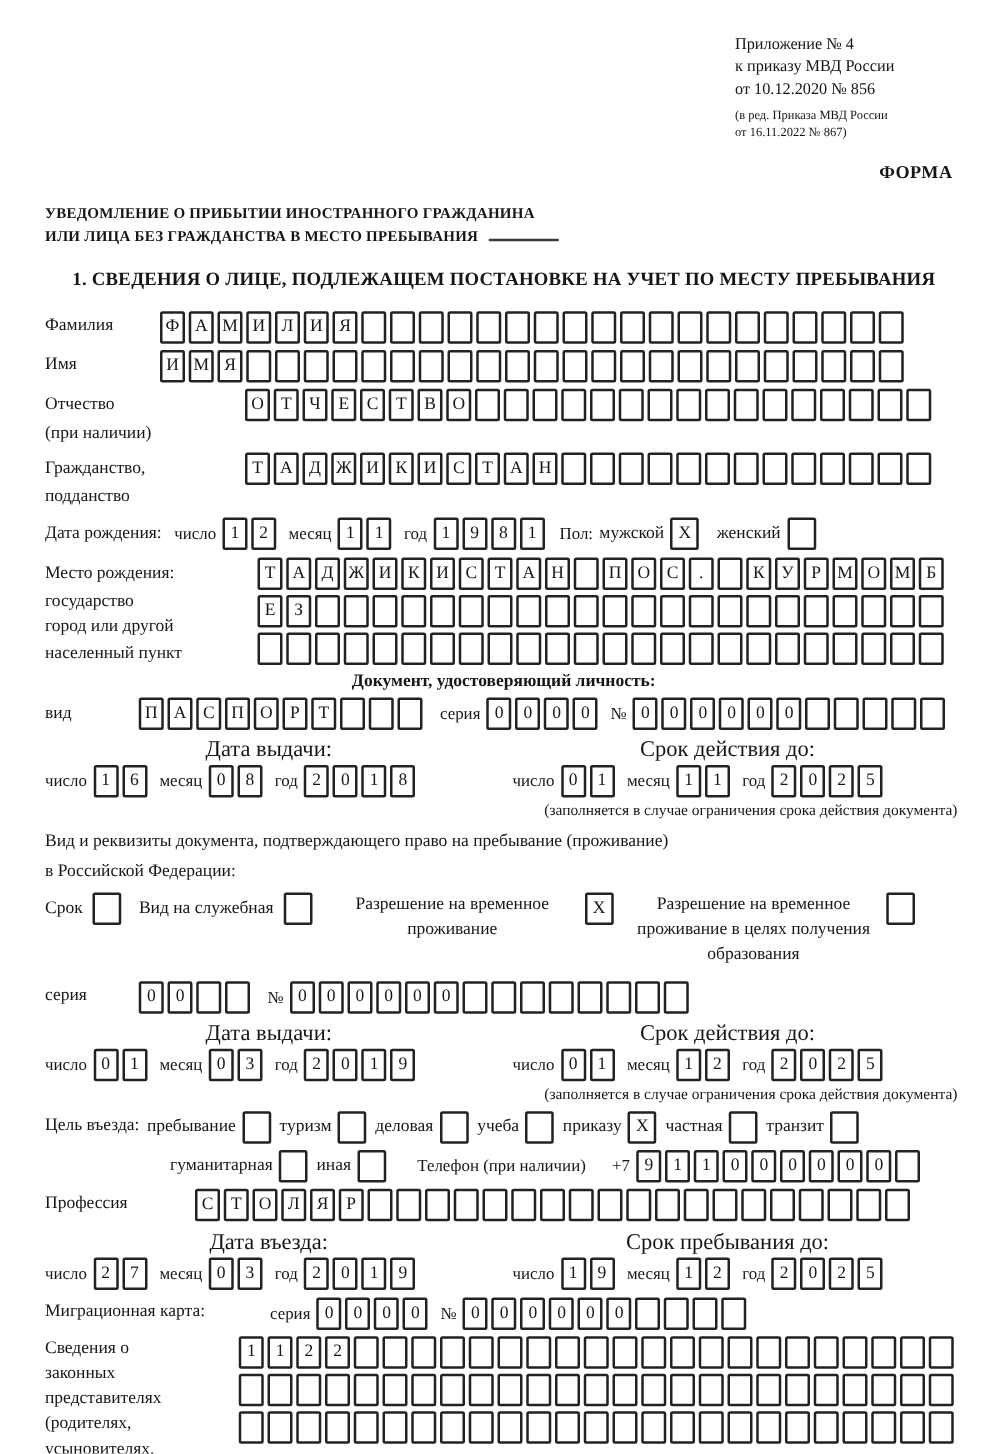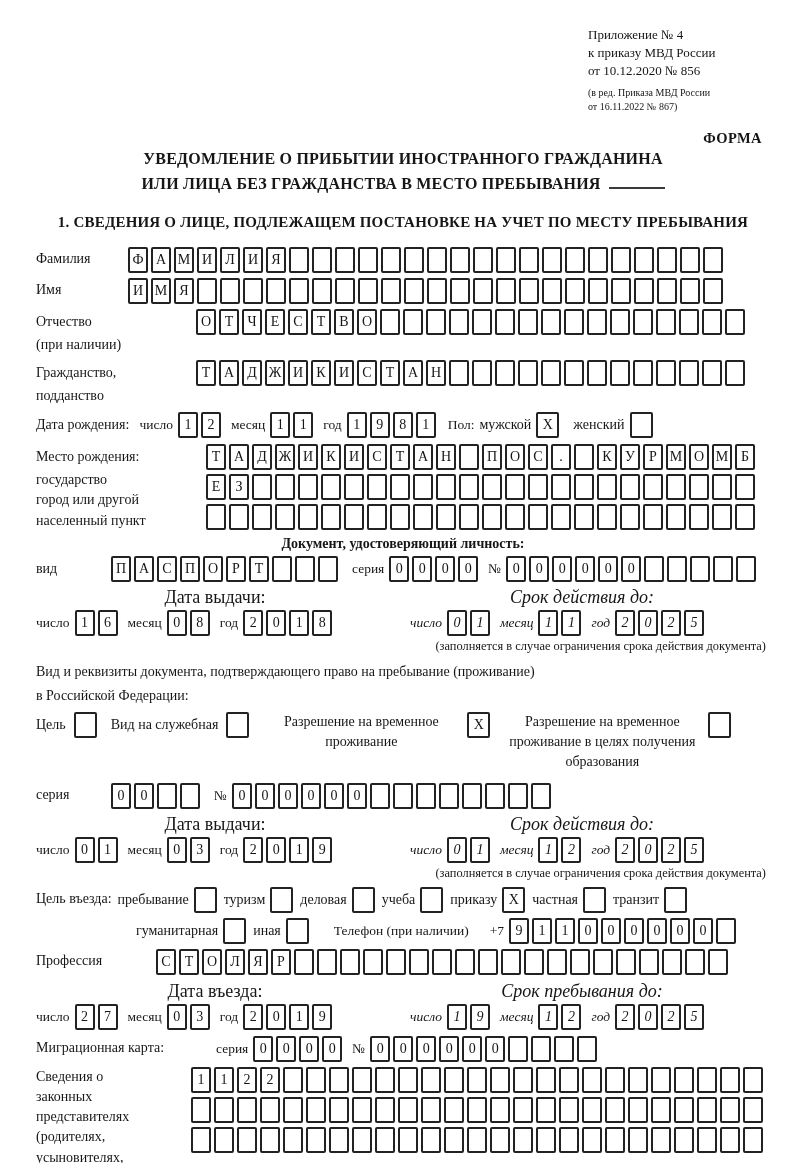--- a/index.html
+++ b/index.html
@@ -2,38 +2,38 @@
 <html><head>
 <meta charset="utf-8">
 <style>
   html,body{margin:0;padding:0;background:#fff;}
   .page{box-sizing:border-box;width:800px;height:1163px;padding:26px 30px 8px 36px;
         font-family:"Liberation Serif","DejaVu Serif",serif;color:#161616;font-size:14px;
         overflow:hidden;background:#fff;}
   .hdr{margin-left:552px;font-size:13px;line-height:1.4;}
   .hdr-ed{margin-top:5px;font-size:10px;}
   .forma{text-align:right;padding-right:8px;font-weight:bold;font-size:14.5px;margin-top:16px;letter-spacing:.4px;}
-  .title{text-align:center;font-weight:bold;font-size:16px;line-height:1.5;margin-top:0;letter-spacing:.2px;}
+  .title{font-weight:bold;font-size:12px;line-height:1.5;margin-top:14px;letter-spacing:.2px;}
   .tline{display:inline-block;width:56px;border-bottom:2px solid #3a3a3a;margin-left:8px;height:1em;vertical-align:baseline;}
   .sect{text-align:center;font-weight:bold;font-size:15px;margin:18px 0 16px;letter-spacing:.2px;}
   .frow{display:flex;align-items:center;margin-bottom:5px;}
   .frow.top{align-items:flex-start;}
   .lbl{flex:0 0 auto;line-height:1.45;}
   .lbl .l1{line-height:26px;}
   .w92{width:92px;} .w160{width:160px;} .w170{width:170px;} .w120{width:120px;}
   .w155{width:155px;} .w75{width:75px;} .w150{width:150px;}
   .cells{display:flex;gap:3px;flex:0 0 auto;}
   .box{box-sizing:border-box;flex:0 0 auto;width:20px;height:26px;border:2px solid #222;
        border-radius:2px;display:inline-flex;align-items:center;justify-content:center;
        font-size:14px;background:#fff;}
   .box.cb{width:23px;}
   .stack{display:flex;flex-direction:column;gap:4px;}
   .dlb{font-size:13.5px;margin:0 5px 0 10px;}
   .dhalves{display:flex;margin-bottom:2px;}
-  .dh-l{width:358px;} .dh-r{flex:1;font-style:italic;}
+  .dh-l{width:358px;} .dh-r{flex:1;}
   .dhead{text-align:center;font-size:18px;}
   .dgrp{display:flex;align-items:center;}
   .note{font-size:12.4px;text-align:right;padding-right:4px;margin:3px 0 6px;}
   .intro{font-size:14px;line-height:1.7;}
   .opts{display:flex;align-items:flex-start;margin:4px 0 10px;}
   .opt{display:flex;align-items:flex-start;margin-right:14px;}
   .optlbl{line-height:1.45;margin-right:8px;}
   .optlbl.c{text-align:center;}
   .optw1{margin-top:3px;} .optw2{width:196px;} .optw3{width:196px;}
   .opt .box{margin-top:0;}
@@ -399,21 +399,21 @@
       </div>
     </div>
     <div class="note">(заполняется в случае ограничения срока действия документа)</div>
   </div>
 
   <div class="intro">Вид и реквизиты документа, подтверждающего право на пребывание (проживание)</div>
   <div class="intro">в Российской Федерации:</div>
 
   <div class="opts">
     <div class="opt">
-      <span class="optlbl optw1">Цель</span>
+      <span class="optlbl optw1">Срок</span>
       <span class="box cb"></span>
     </div>
     <div class="opt">
       <span class="optlbl optw1">Вид на служебная</span>
       <span class="box cb"></span>
     </div>
     <div class="opt">
       <span class="optlbl c optw2">Разрешение на временное проживание</span>
       <span class="box cb">X</span>
     </div>

